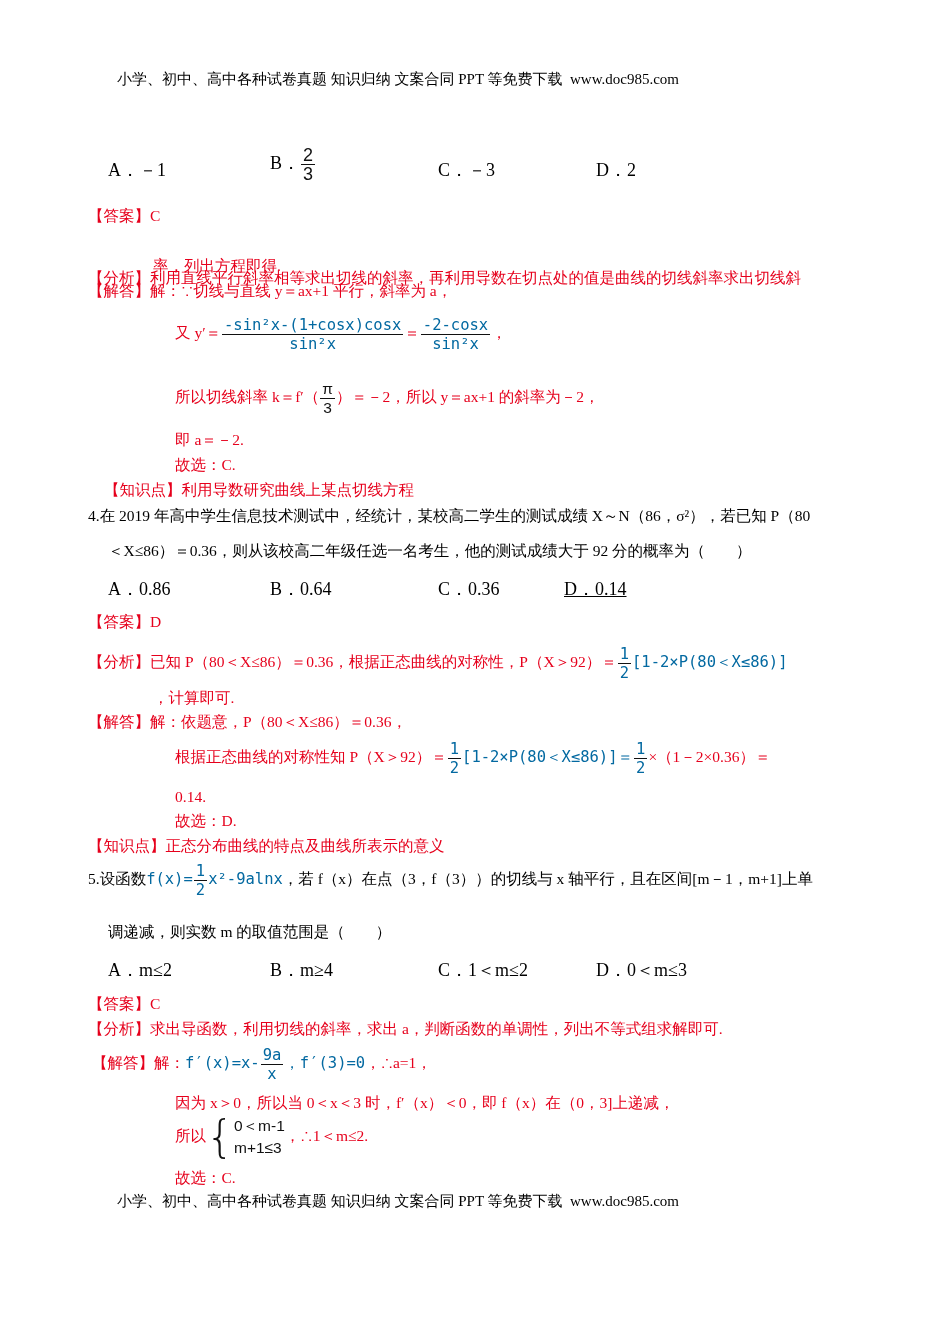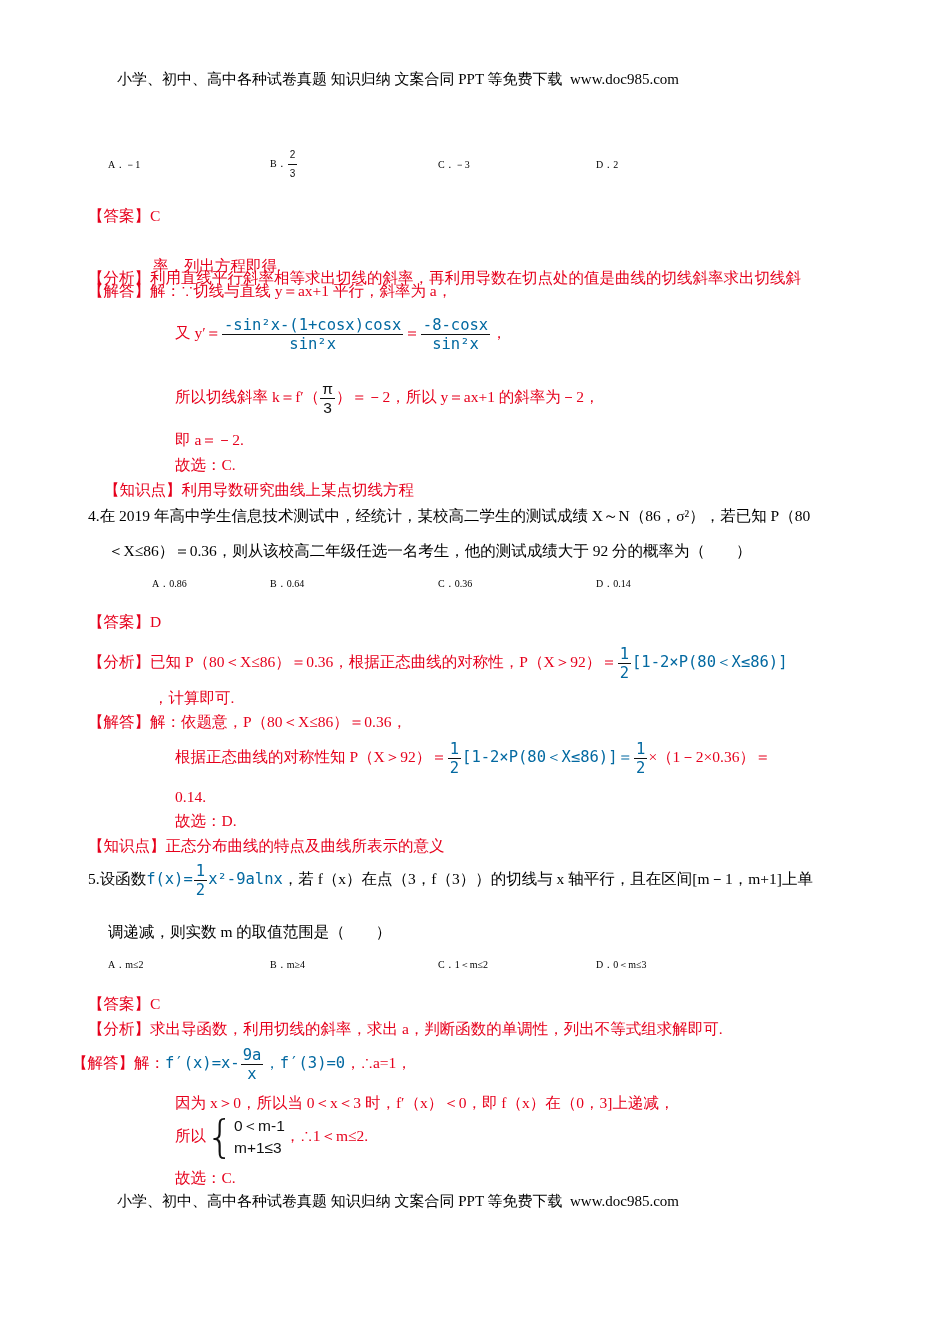--- a/index.html
+++ b/index.html
@@ -11,21 +11,21 @@
   .abs { position: absolute; white-space: nowrap; }
   .hdr { font-size: 15px; left: 0; width: 796px; text-align: center; }
   .red { color: #e6001c; }
   .blk { color: #000; }
   .line { font-size: 15.5px; line-height: 20px; }
   .mono { font-family: "DejaVu Sans Mono", "Liberation Mono", monospace; color: #0369a1; }
   .frac { display: inline-block; vertical-align: middle; text-align: center; margin: 0 1px; }
   .frac .num { display: block; border-bottom: 1px solid #111; padding: 0 2px; line-height: 18px; }
   .frac .den { display: block; line-height: 18px; }
   .sans { font-family: "Liberation Sans", "DejaVu Sans", sans-serif; color:#111; }
-  .opt { position: absolute; font-size: 10px; }
+  .opt { position: absolute; font-size: 18px; }
   .brace { display:inline-block; vertical-align: middle; font-size: 44px; line-height: 44px; color:#111; font-family:"DejaVu Sans", sans-serif; font-weight: 200; }
   .sys { display:inline-block; vertical-align: middle; line-height: 22px; }
 </style>
 </head>
 <body>
 
 <div class="abs hdr" style="top:70px;">
   <span>小学、初中、高中各种试卷真题 知识归纳 文案合同 PPT 等免费下载</span>&nbsp;&nbsp;<span>www.doc985.com</span>
 </div>
 
@@ -40,37 +40,37 @@
   <span>【答案】</span><span>C</span>
 </div>
 <div class="abs line red" style="left:88px; top:232px;margin-top:36px;">
   <span>【分析】</span><span>利用直线平行斜率相等求出切线的斜率，再利用导数在切点处的值是曲线的切线斜率求出切线斜</span>
 </div>
 <div class="abs line red" style="left:153px; top:256px;">率，列出方程即得.</div>
 <div class="abs line red" style="left:88px; top:281px;">
   <span>【解答】</span><span>解：∵切线与直线 y＝ax+1 平行，斜率为 a，</span>
 </div>
 <div class="abs line red" style="left:175px; top:316px;">
-  <span>又 y′＝</span><span class="frac mono"><span class="num">-sin²x-(1+cosx)cosx</span><span class="den">sin²x</span></span><span>＝</span><span class="frac mono"><span class="num">-8-cosx</span><span class="den">sin²x</span></span><span>，</span>
+  <span>又 y′＝</span><span class="frac mono"><span class="num">-sin²x-(1+cosx)cosx</span><span class="den">sin²x</span></span><span>＝</span><span class="frac mono"><span class="num">-2-cosx</span><span class="den">sin²x</span></span><span>，</span>
 </div>
 <div class="abs line red" style="left:175px; top:380px;">
   <span>所以切线斜率 k＝f′（</span><span class="frac sans"><span class="num">π</span><span class="den">3</span></span><span>）＝－2，所以 y＝ax+1 的斜率为－2，</span>
 </div>
 <div class="abs line red" style="left:175px; top:430px;">即 a＝－2.</div>
 <div class="abs line red" style="left:175px; top:455px;">故选：C.</div>
 <div class="abs line red" style="left:88px; top:480px;margin-left:16px;">
   <span>【知识点】</span><span>利用导数研究曲线上某点切线方程</span>
 </div>
 
 <div class="abs line blk" style="left:88px; top:506px;">4.在 2019 年高中学生信息技术测试中，经统计，某校高二学生的测试成绩 X～N（86，σ²），若已知 P（80</div>
 <div class="abs line blk" style="left:108px; top:541px;">＜X≤86）＝0.36，则从该校高二年级任选一名考生，他的测试成绩大于 92 分的概率为（　　）</div>
-<div class="opt" style="left:108px; top:577px;margin-left:44px;">A．0.86</div>
+<div class="opt" style="left:108px; top:577px;">A．0.86</div>
 <div class="opt" style="left:270px; top:577px;">B．0.64</div>
 <div class="opt" style="left:438px; top:577px;">C．0.36</div>
-<div class="opt" style="left:596px; top:577px;">D．0.14</div>
+<div class="opt" style="left:564px; top:577px;text-decoration:underline;">D．0.14</div>
 
 <div class="abs line red" style="left:88px; top:612px;">
   <span>【答案】</span><span>D</span>
 </div>
 <div class="abs line red" style="left:88px; top:645px;">
   <span>【分析】</span><span>已知 P（80＜X≤86）＝0.36，根据正态曲线的对称性，P（X＞92）＝</span><span class="frac mono"><span class="num">1</span><span class="den">2</span></span><span class="mono">[1-2×P(80＜X≤86)]</span>
 </div>
 <div class="abs line red" style="left:153px; top:688px;">，计算即可.</div>
 <div class="abs line red" style="left:88px; top:712px;">
   <span>【解答】</span><span>解：依题意，P（80＜X≤86）＝0.36，</span>
@@ -92,21 +92,21 @@
 <div class="opt" style="left:270px; top:958px;">B．m≥4</div>
 <div class="opt" style="left:438px; top:958px;">C．1＜m≤2</div>
 <div class="opt" style="left:596px; top:958px;">D．0＜m≤3</div>
 
 <div class="abs line red" style="left:88px; top:994px;">
   <span>【答案】</span><span>C</span>
 </div>
 <div class="abs line red" style="left:88px; top:1019px;">
   <span>【分析】</span><span>求出导函数，利用切线的斜率，求出 a，判断函数的单调性，列出不等式组求解即可.</span>
 </div>
-<div class="abs line red" style="left:72px; top:1046px;">
+<div class="abs line red" style="left:92px; top:1046px;">
   <span>【解答】</span><span>解：</span><span class="mono">f′(x)=x-</span><span class="frac mono"><span class="num">9a</span><span class="den">x</span></span><span class="mono">，f′(3)=0</span><span>，∴a=1，</span>
 </div>
 <div class="abs line red" style="left:175px; top:1093px;">因为 x＞0，所以当 0＜x＜3 时，f′（x）＜0，即 f（x）在（0，3]上递减，</div>
 <div class="abs line red" style="left:175px; top:1115px;">
   <span>所以</span><span class="brace">{</span><span class="sys sans"><span style="display:block">0＜m-1</span><span style="display:block">m+1≤3</span></span><span>，∴1＜m≤2.</span>
 </div>
 <div class="abs line red" style="left:175px; top:1168px;">故选：C.</div>
 
 <div class="abs hdr" style="top:1192px;">
   <span>小学、初中、高中各种试卷真题 知识归纳 文案合同 PPT 等免费下载</span>&nbsp;&nbsp;<span>www.doc985.com</span>

